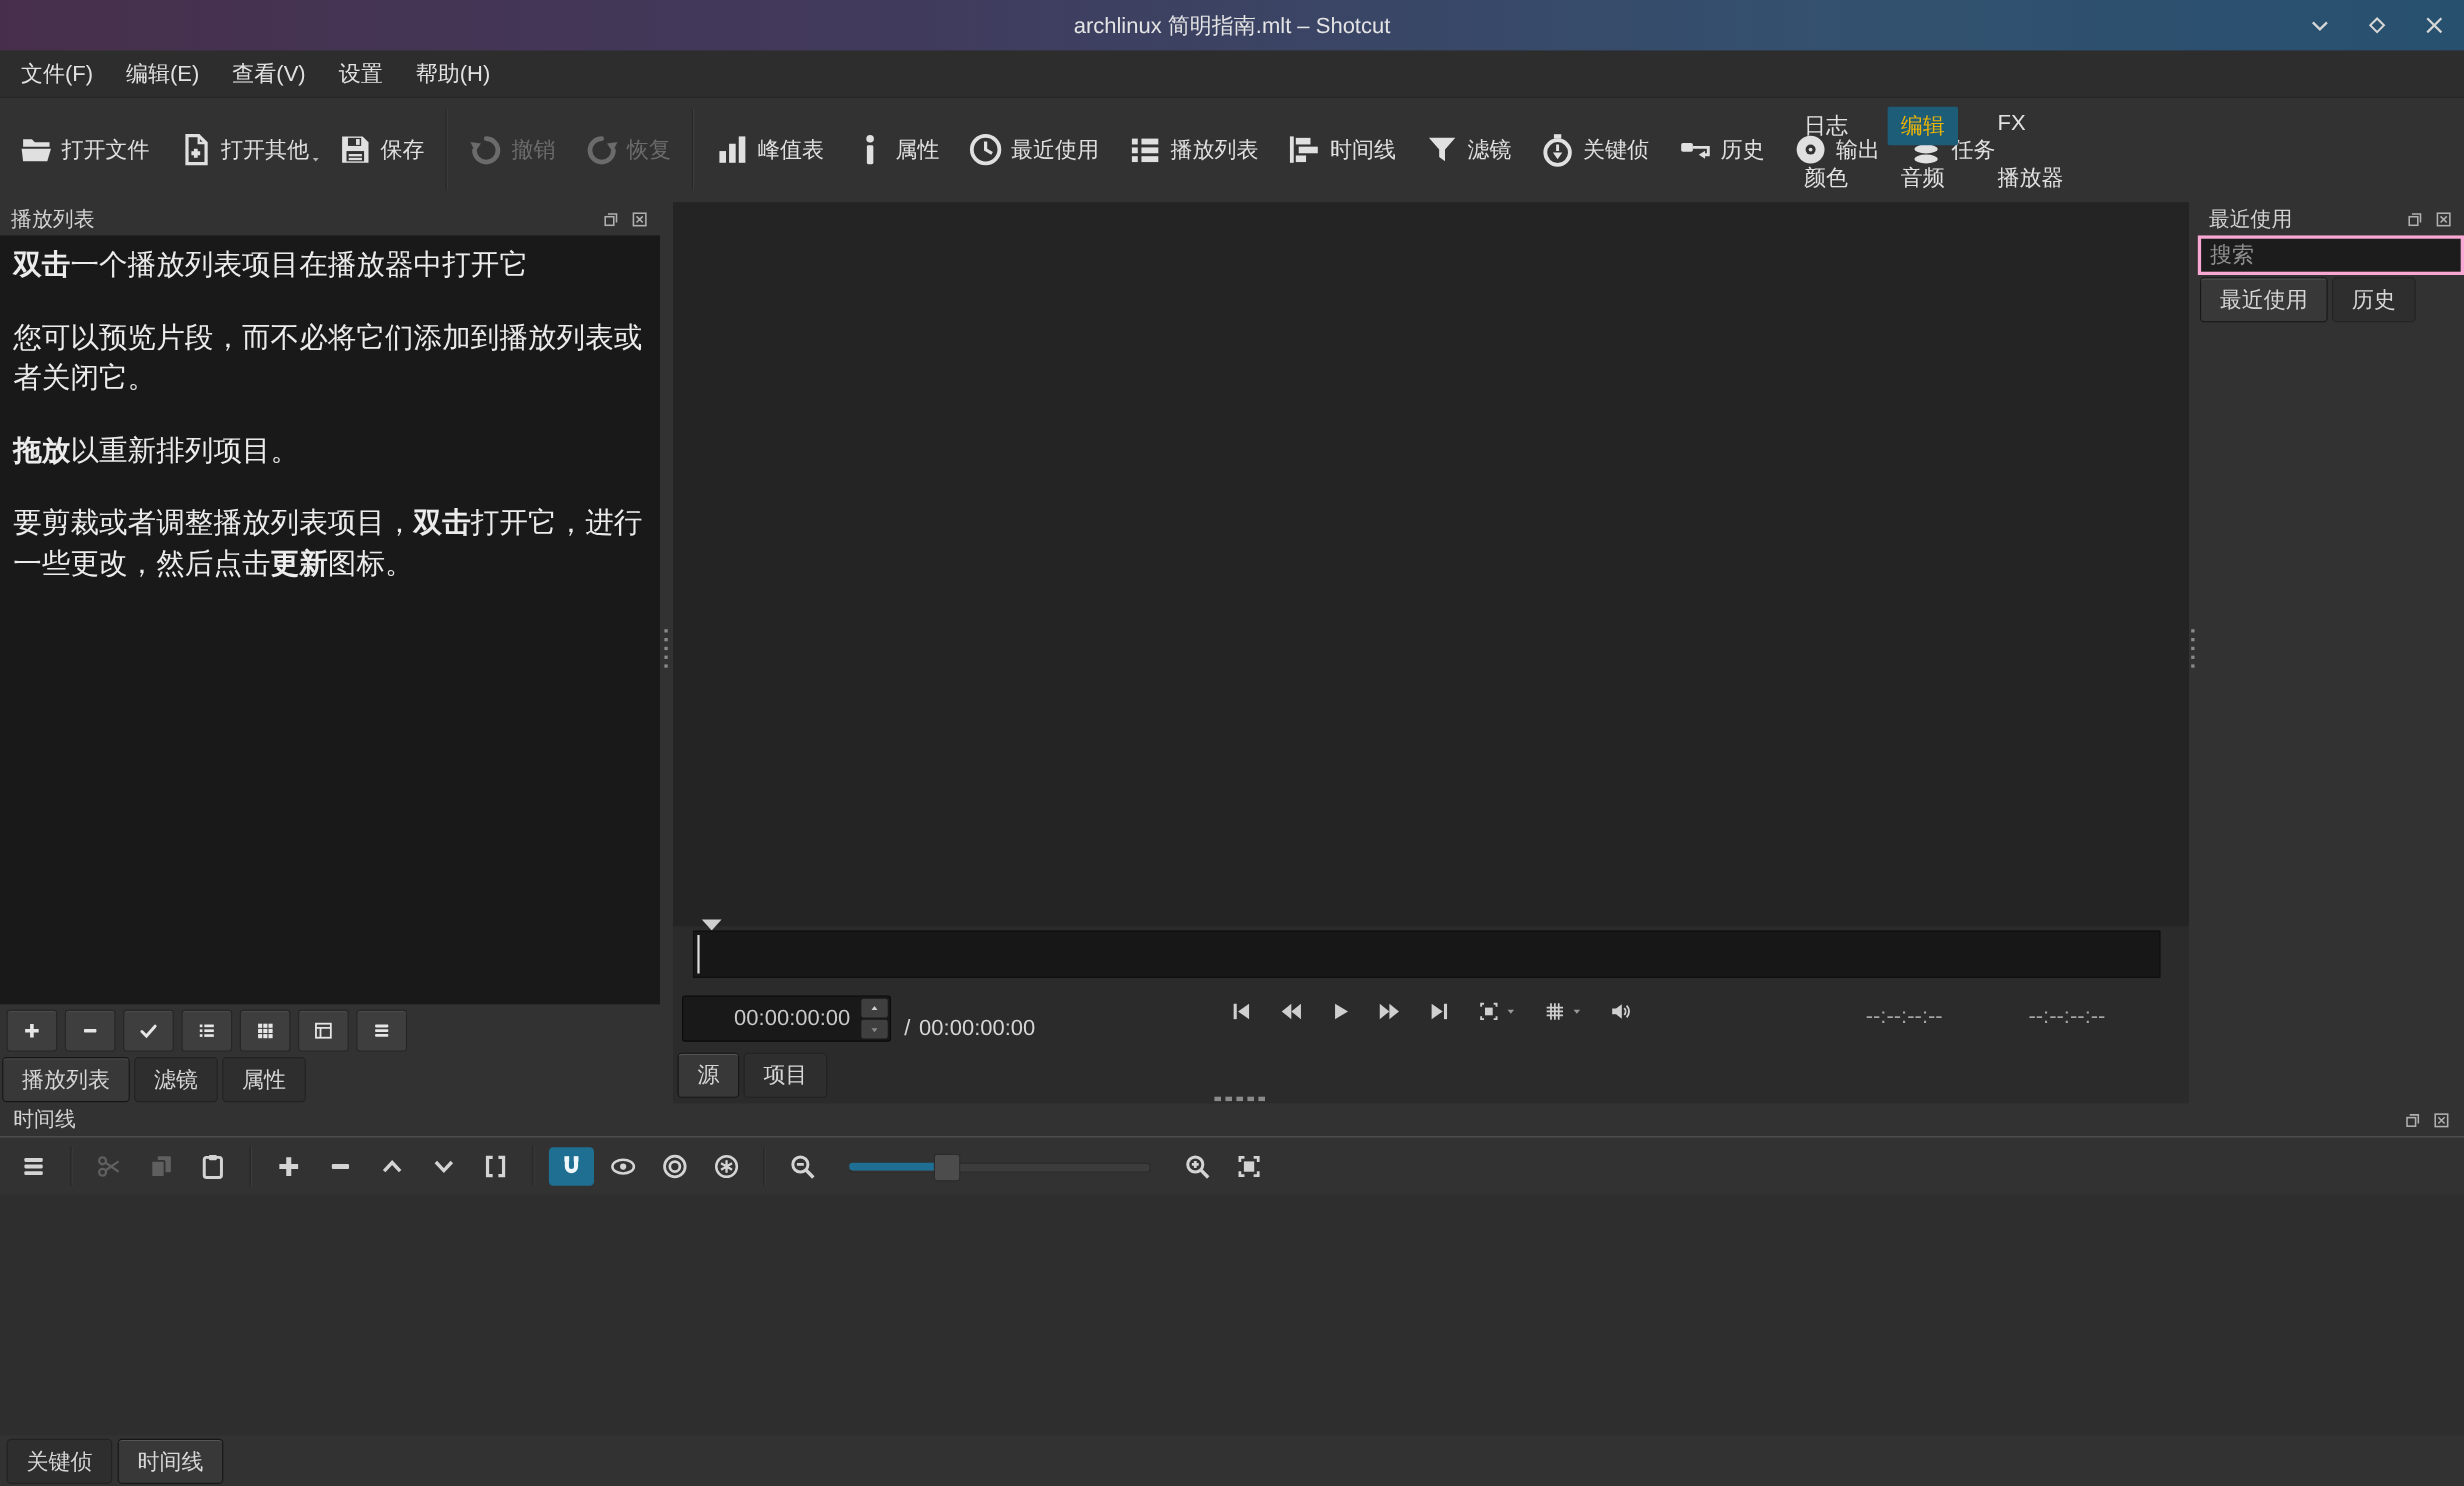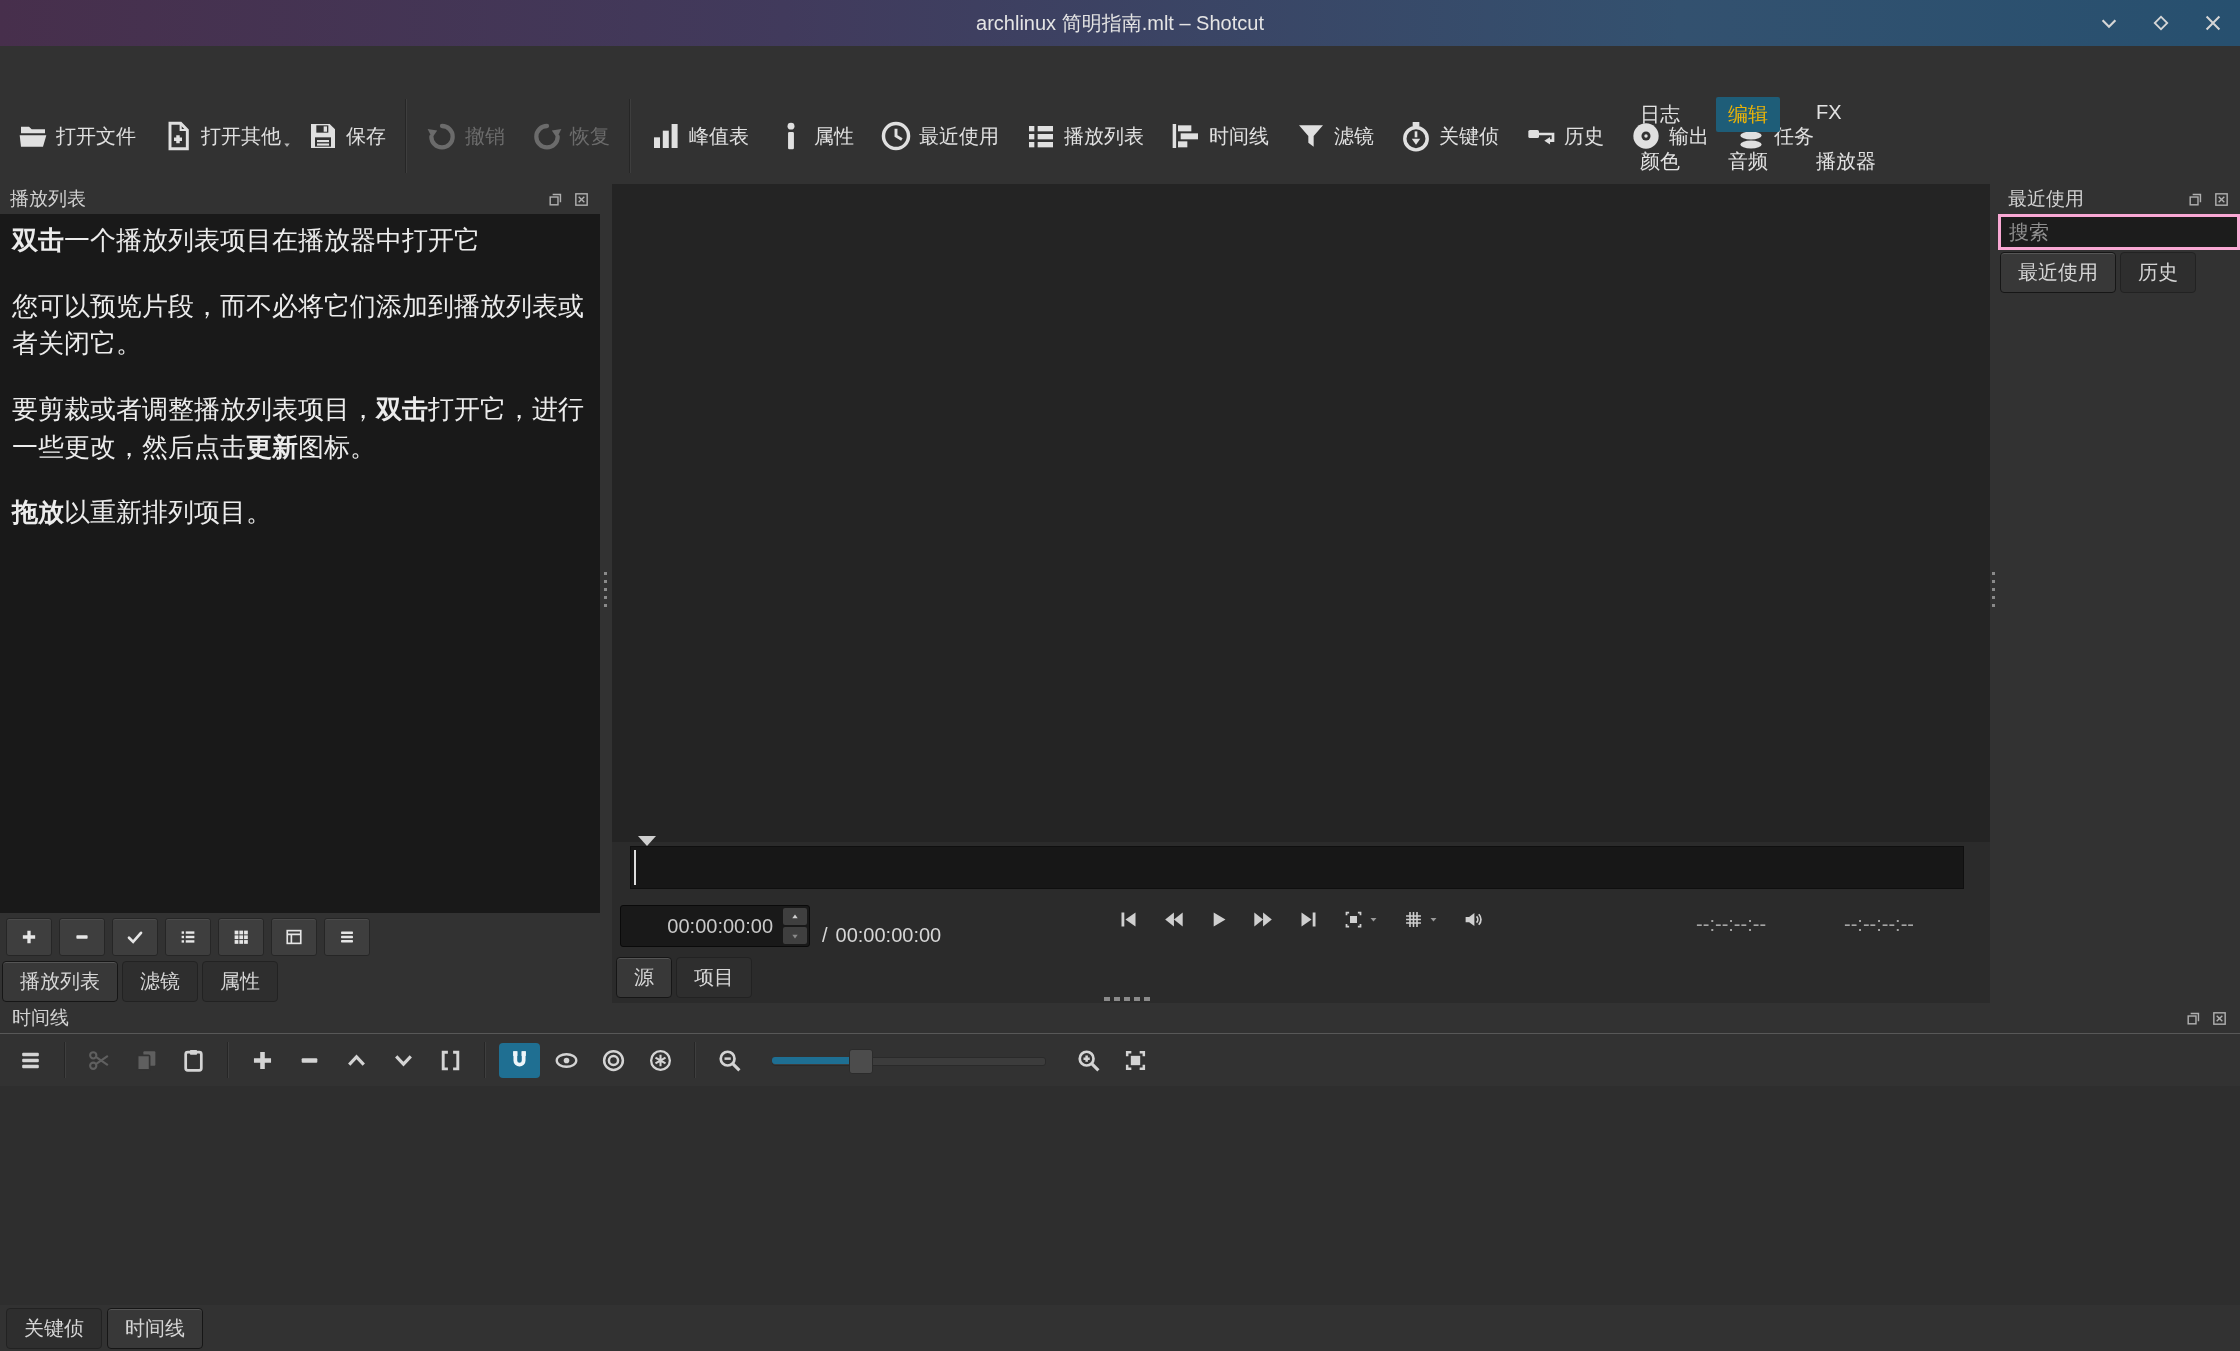--- a/index.html
+++ b/index.html
@@ -359,20 +359,27 @@
           </svg>
         </span>
       <span class="win-btn">
           <svg viewBox="0 0 24 24">
             <use href="#i-x"></use>
           </svg>
         </span>
     </div>
   </div>
 
+  <div class="menubar">
+    <span class="menu-item">文件(F)</span>
+    <span class="menu-item">编辑(E)</span>
+    <span class="menu-item">查看(V)</span>
+    <span class="menu-item">设置</span>
+    <span class="menu-item">帮助(H)</span>
+  </div>
 
   <div class="toolbar">
     <div class="tb-item">
       <span>
           <svg viewBox="0 0 24 24" class="ic">
             <use href="#i-folder"></use>
           </svg>
         </span>
       <span>打开文件</span>
     </div>
@@ -517,22 +524,22 @@
         </span>
       <span class="hdr-ic">
           <svg viewBox="0 0 24 24">
             <use href="#i-closebox"></use>
           </svg>
         </span>
     </div>
     <div class="playlist-content">
         <p><span style="font-weight: bold;">双击</span><span>一个播放列表项目在播放器中打开它</span></p>
         <p><span>您可以预览片段，而不必将它们添加到播放列表或者关闭它。</span></p>
+        <p><span style="font-weight: bold;">拖放</span><span>以重新排列项目。</span></p>
         <p><span>要剪裁或者调整播放列表项目，</span><span style="font-weight: bold;">双击</span><span>打开它，进行一些更改，然后点击</span><span style="font-weight: bold;">更新</span><span>图标。</span></p>
-        <p><span style="font-weight: bold;">拖放</span><span>以重新排列项目。</span></p>
       </div>
     <div class="playlist-toolbar">
       <span class="pbtn">
           <svg viewBox="0 0 24 24" class="ic">
             <use href="#i-plus"></use>
           </svg>
         </span>
       <span class="pbtn">
           <svg viewBox="0 0 24 24" class="ic">
             <use href="#i-minus"></use>

